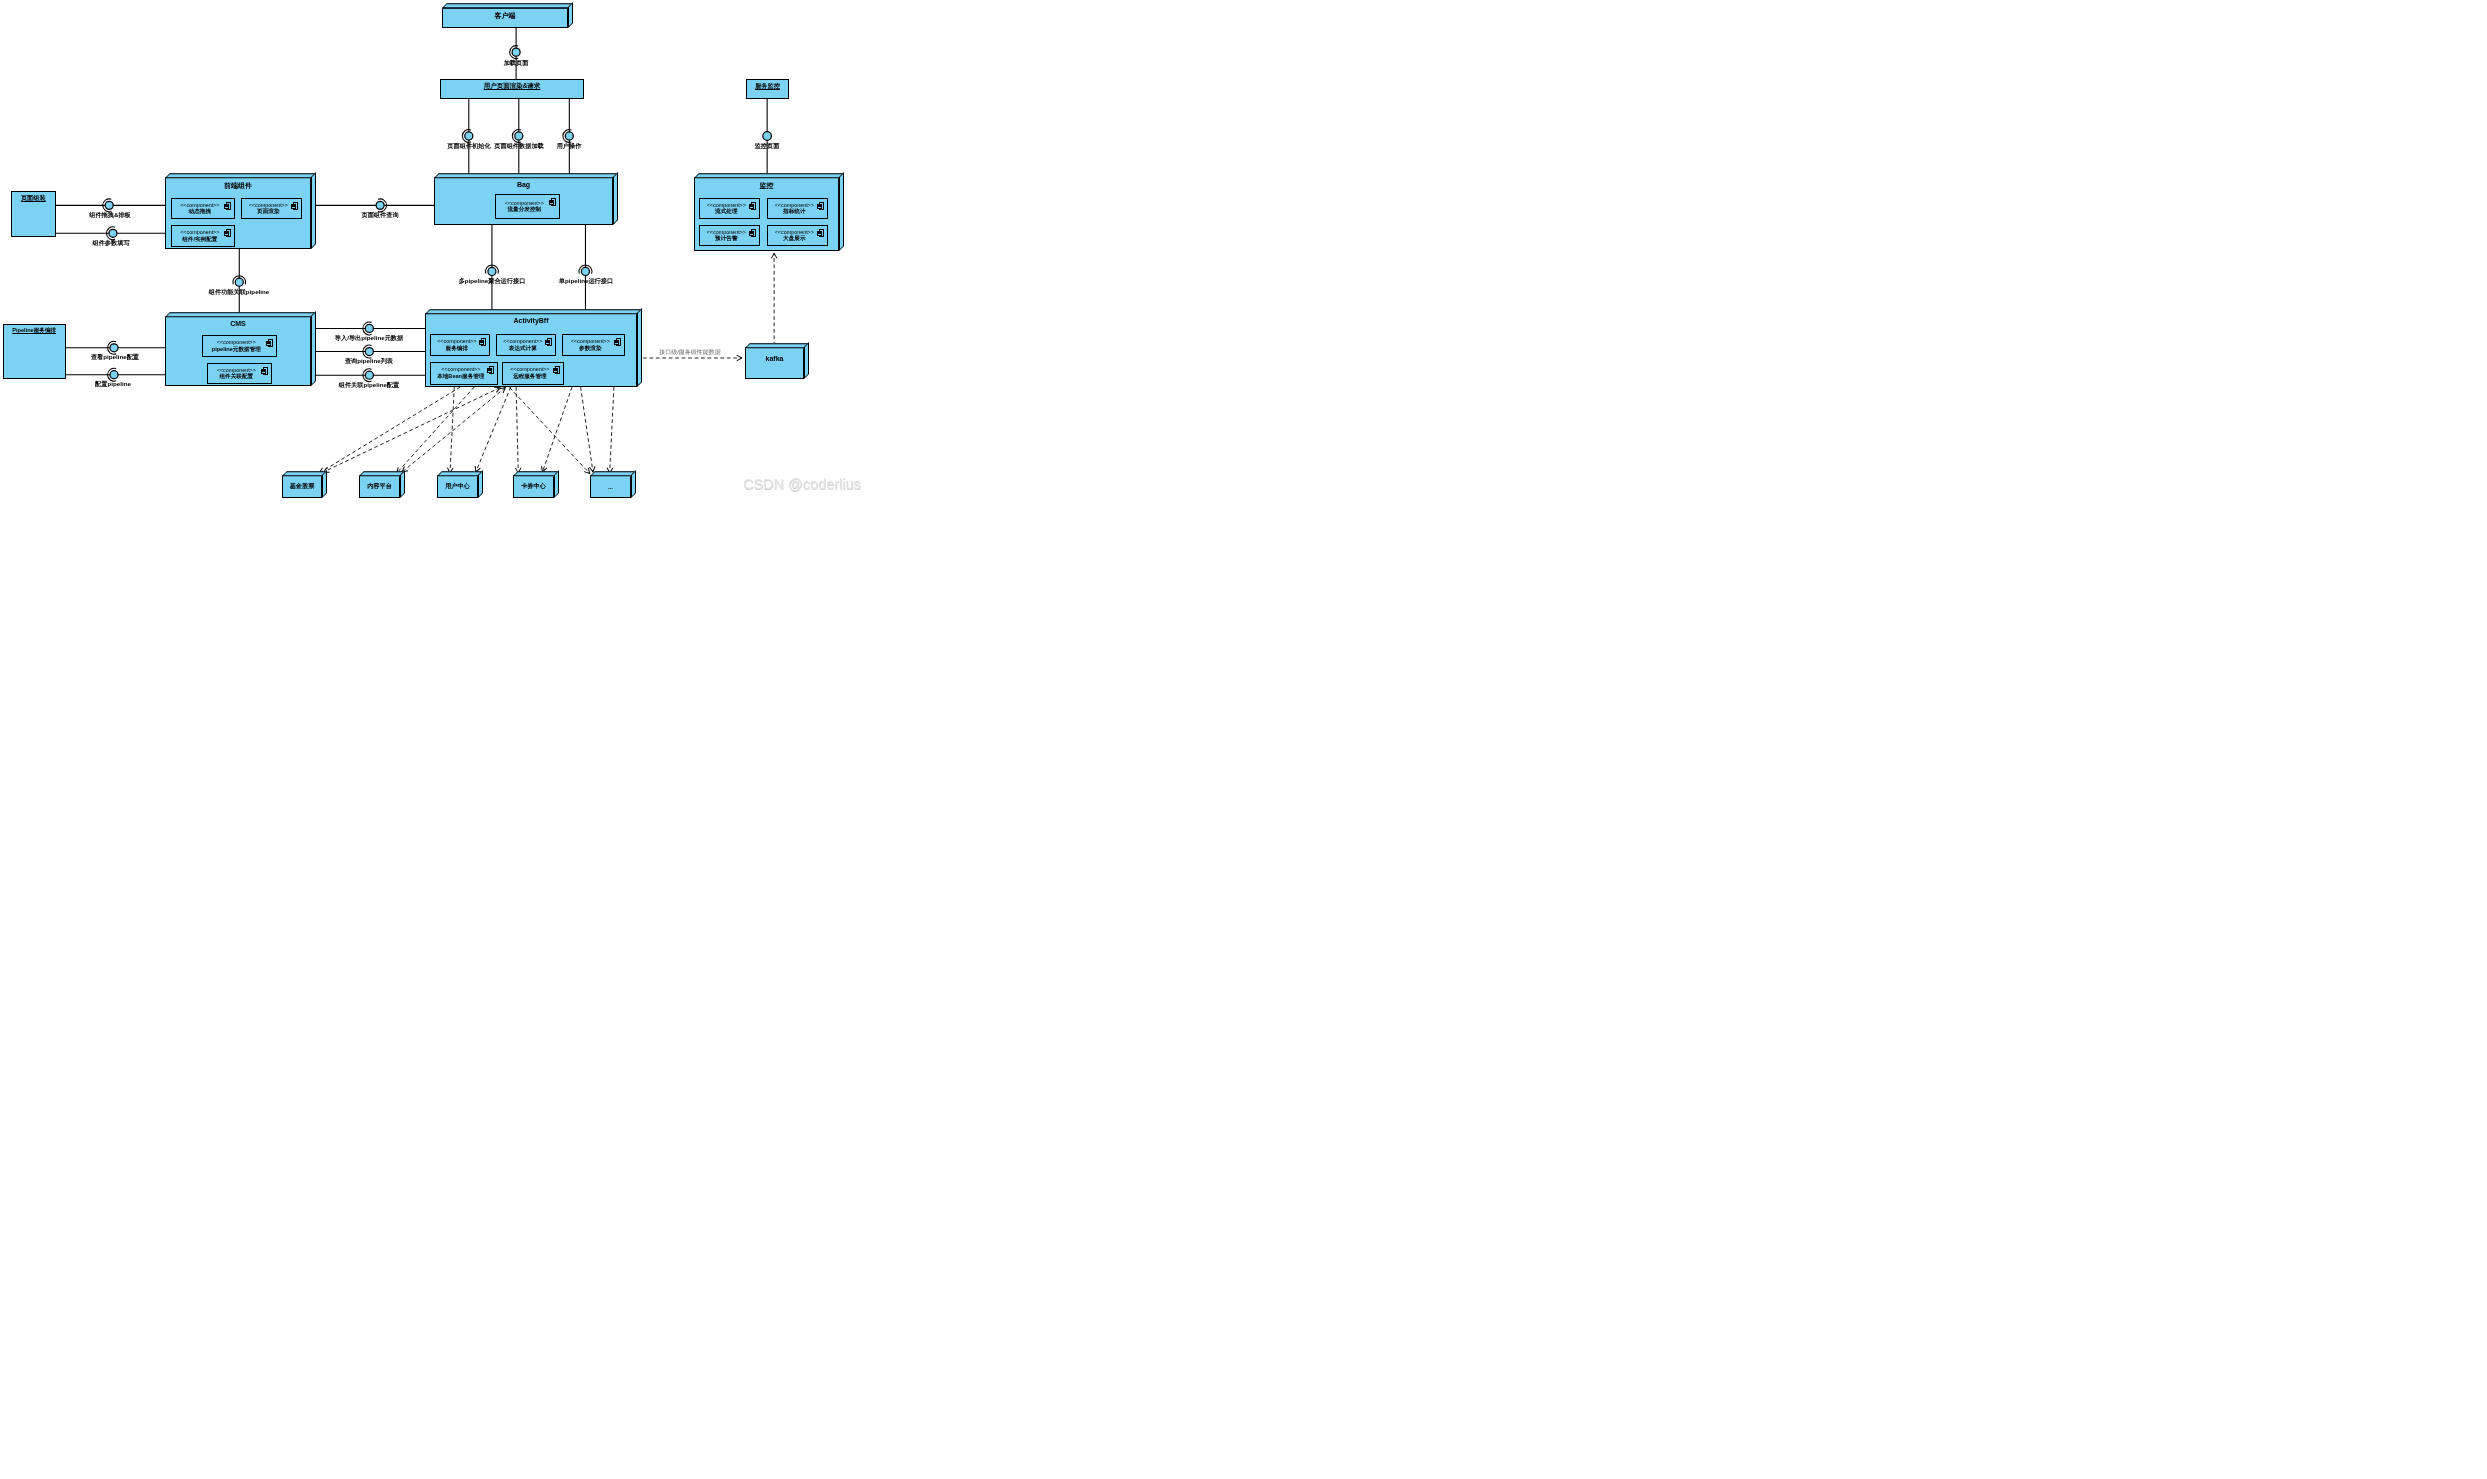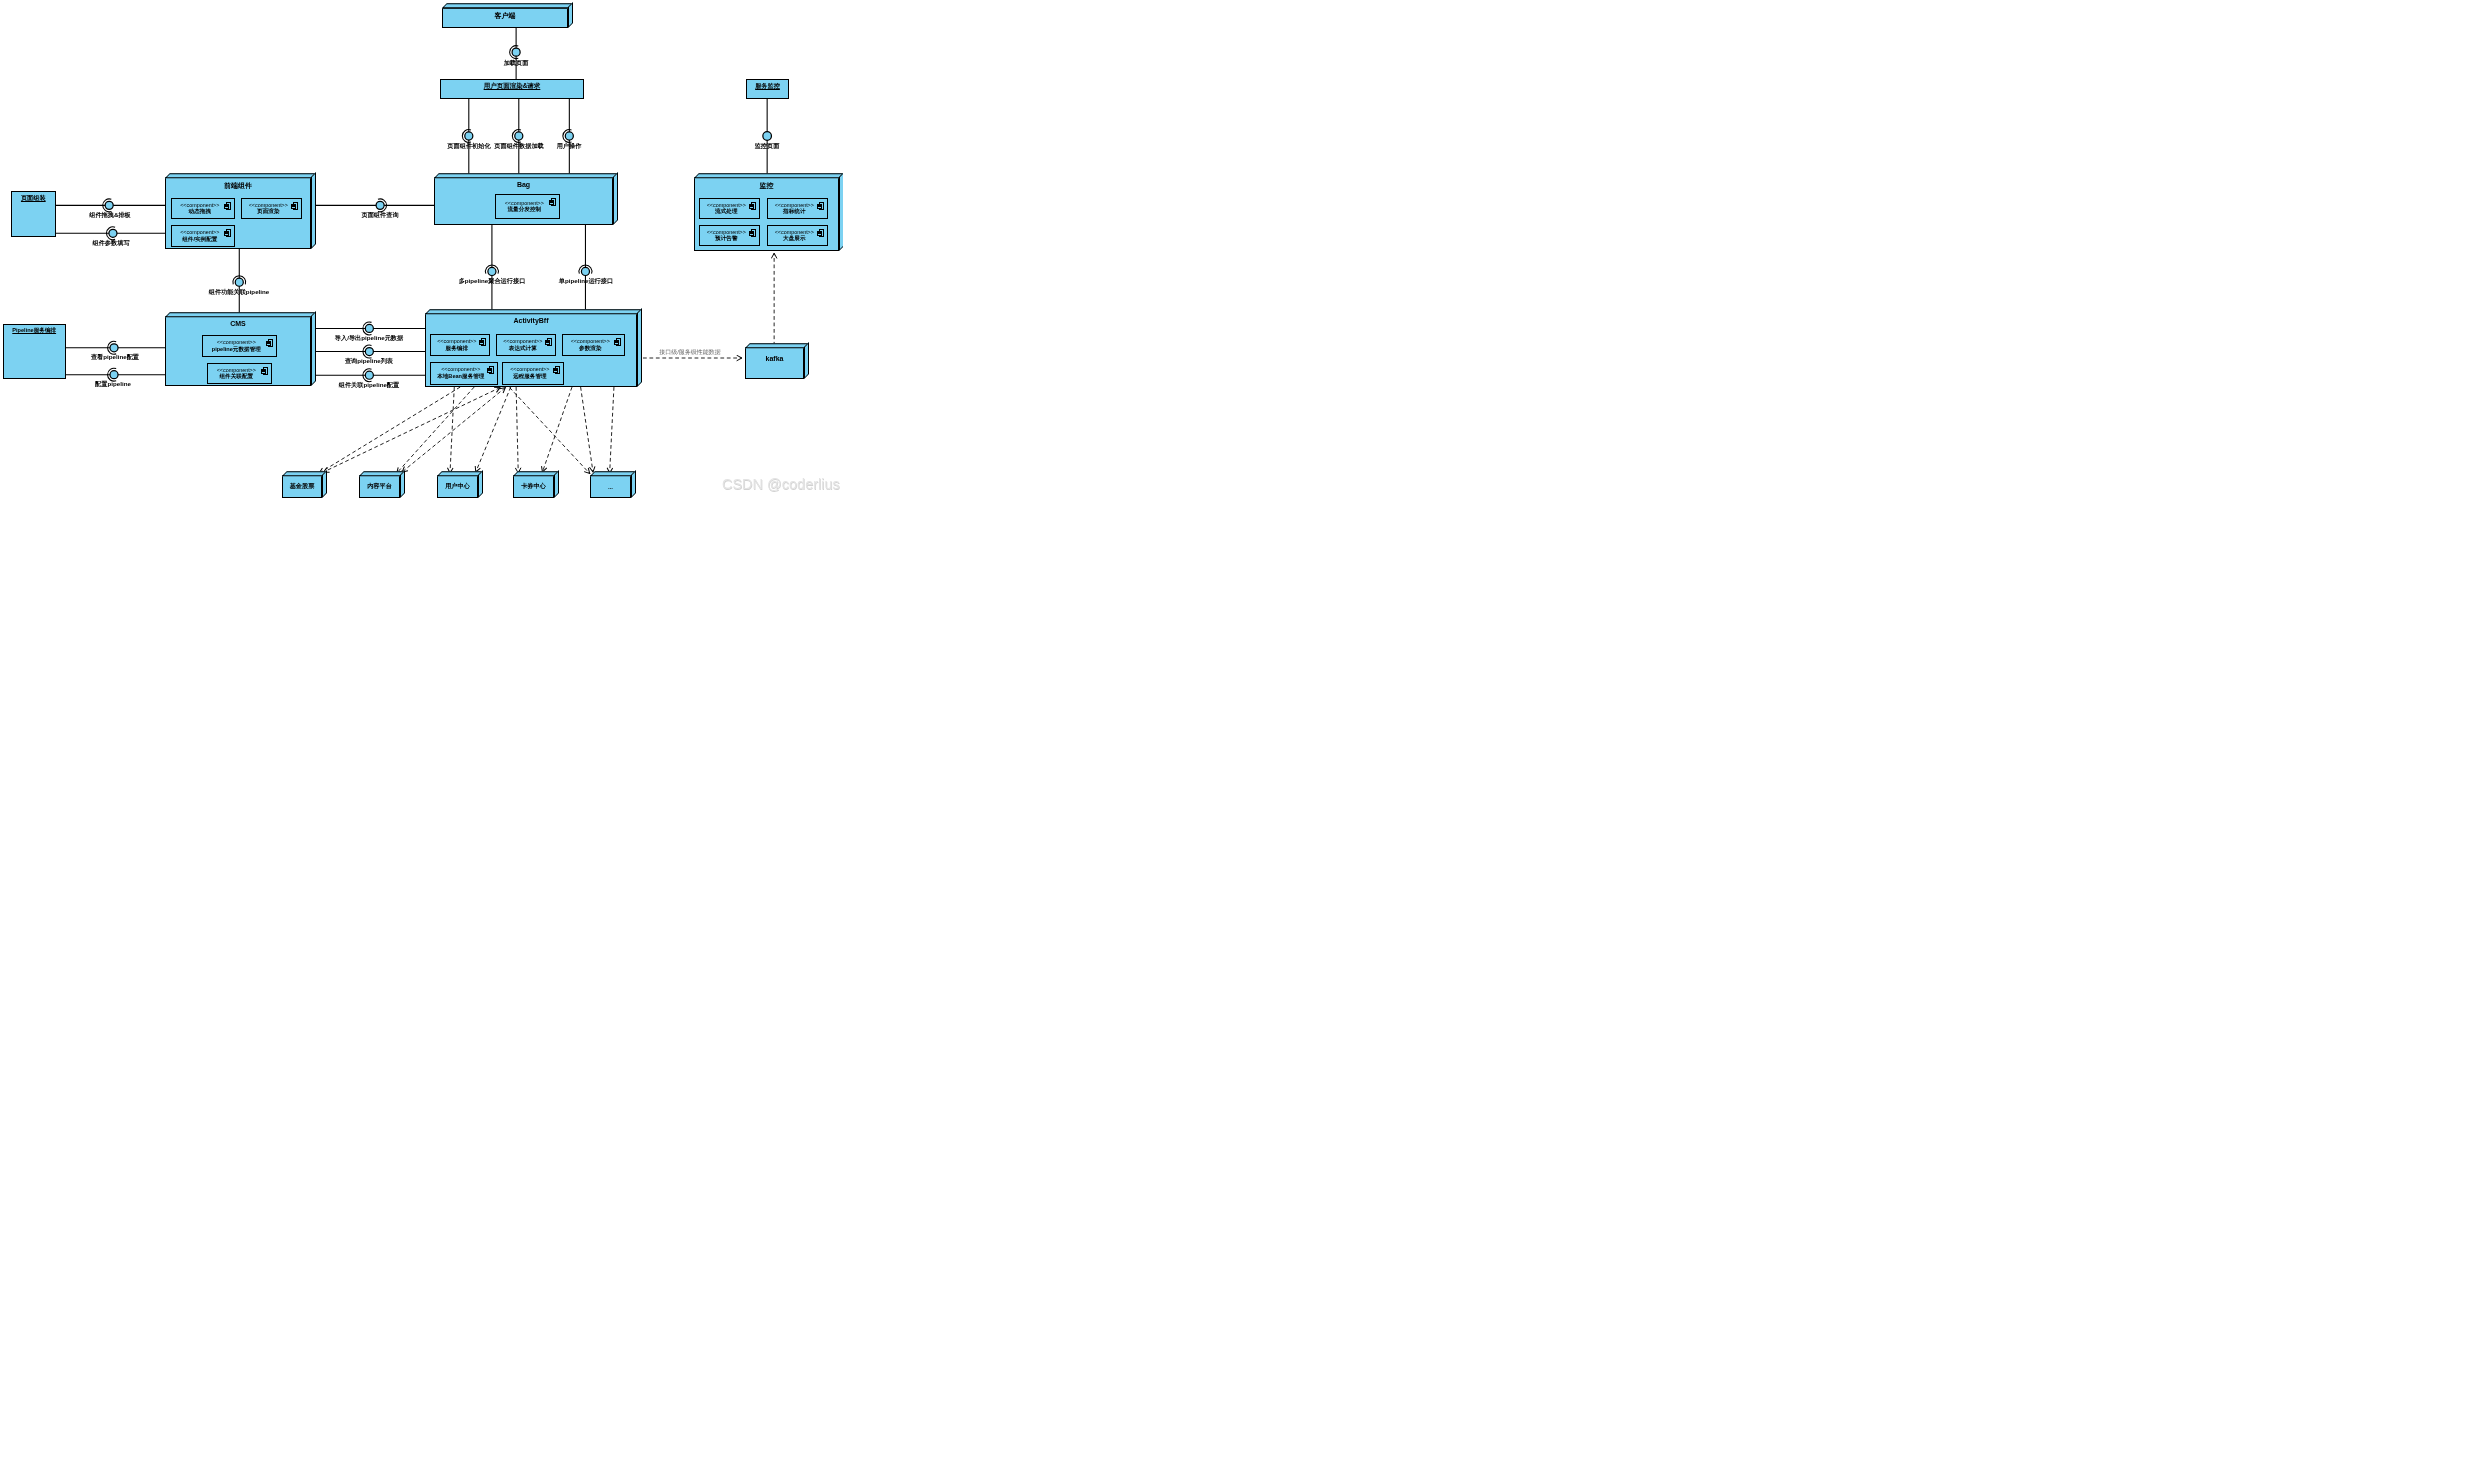--- a/index.html
+++ b/index.html
@@ -1,18 +1,18 @@
 <!DOCTYPE html>
 <html style="font-size:8.6px"><head>
 <meta charset="utf-8">
 <style>
   html,body { margin:0; padding:0; background:#ffffff; }
   #canvas {
     position:relative; width:843px; height:501px; overflow:hidden;
-    font-family:"Liberation Sans", sans-serif; background:#ffffff;
+    font-family:"Liberation Sans", sans-serif; background:#ffffff;padding-left:21px;
   }
   #wires { position:absolute; left:0; top:0; z-index:1; }
 
   
   .n3 {
     position:absolute; z-index:2; box-sizing:border-box;
     background:#7CD2F2; border:1.1px solid #000;
   }
   .n3::before { 
     content:''; position:absolute; box-sizing:border-box;

